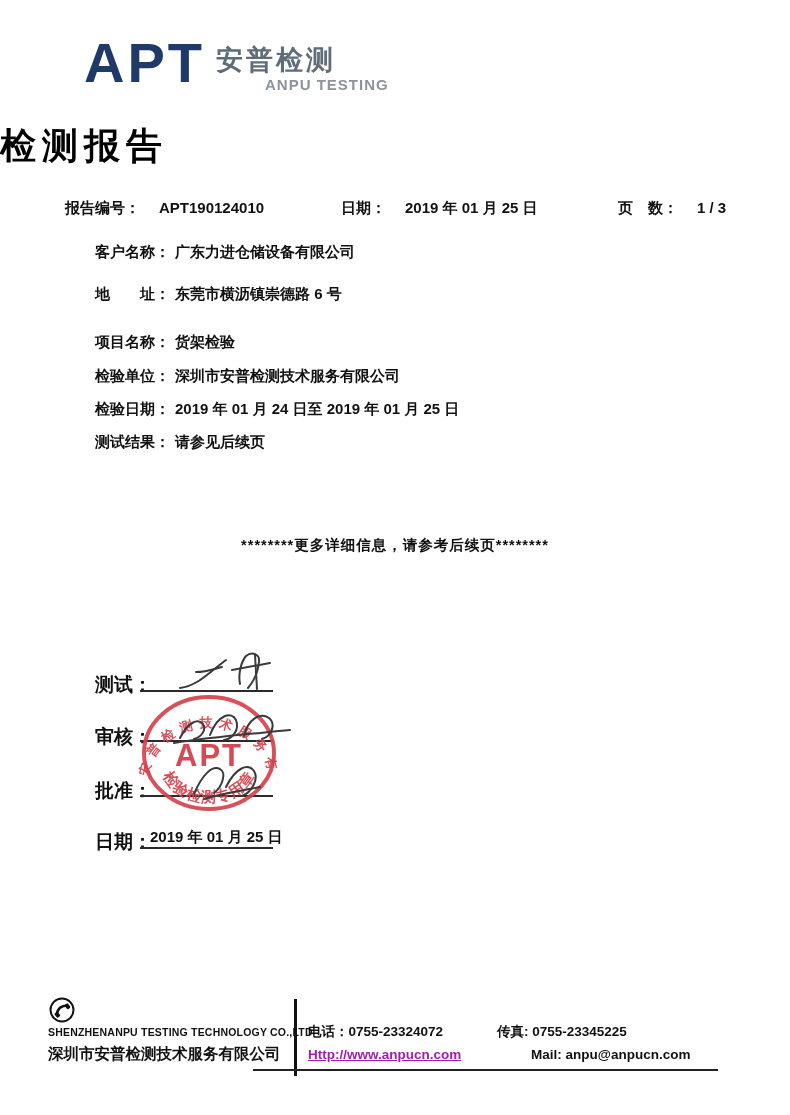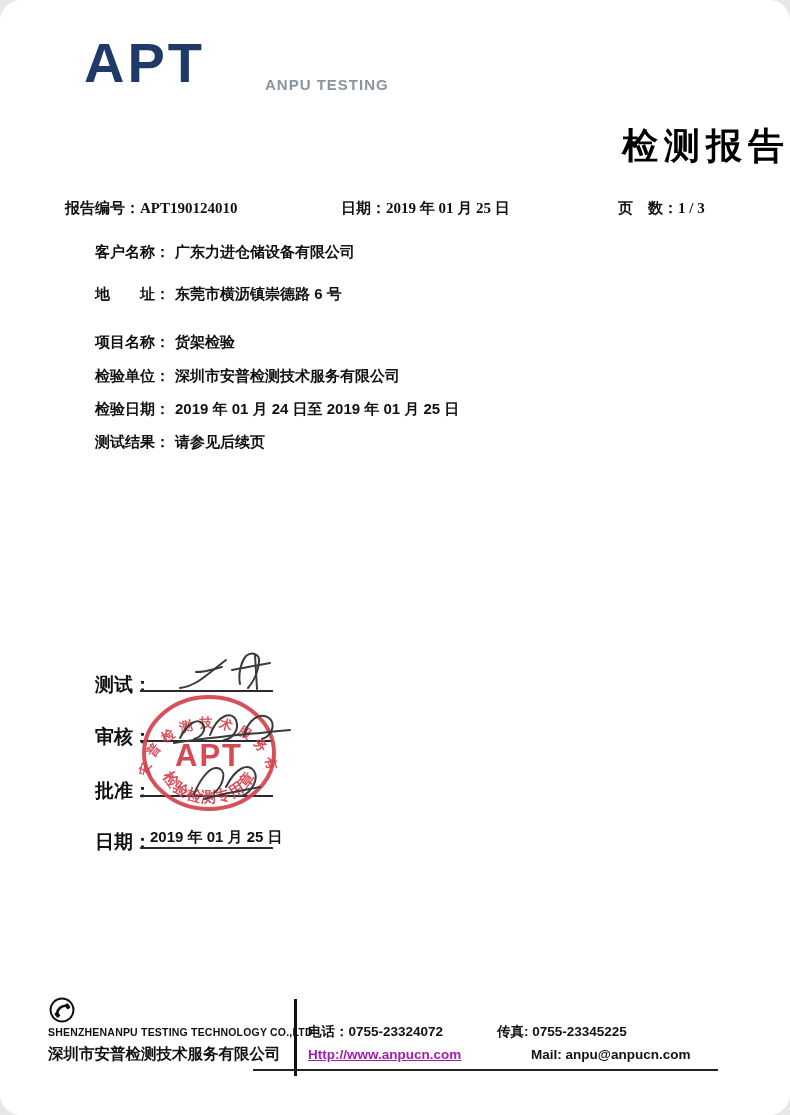--- a/index.html
+++ b/index.html
@@ -1,36 +1,36 @@
 <!DOCTYPE html>
 <html><head>
 <meta charset="utf-8">
 <style>
   * { margin:0; padding:0; box-sizing:border-box; }
   html,body { background:#e8e8e8; }
   .page {
     position:relative; width:790px; height:1115px; margin:0 auto;
     background:#ffffff; overflow:hidden;
-    font-family:"Liberation Sans", sans-serif; color:#111;border-radius:21px;
+    font-family:"Liberation Sans", sans-serif; color:#111;
   }
   .abs { position:absolute; }
 
   
   .logo-apt { left:84px; top:30px; font-size:56px; font-weight:800;
     color:#1f3a68; letter-spacing:3px; transform:scaleY(.98); }
   .logo-cn { left:216px; top:42px; font-size:27px; font-weight:600; color:#5f6d7a; letter-spacing:3px; }
   .logo-en { left:217px; top:76px; font-size:15px; font-weight:700; color:#8b939b; letter-spacing:1px;margin-left:48px; }
 
   
-  .title { left:0; top:122px; width:790px; text-align:right;
+  .title { left:0; top:122px; width:790px; text-align:left;
     font-size:36px; font-weight:700; color:#000; letter-spacing:6px; }
 
   
   .meta { font-size:15px; font-weight:700; white-space:nowrap; }
-  .meta .v { margin-left:0;font-family:Liberation Serif, serif; }
+  .meta .v { margin-left:19px; }
 
   
   .lbl { position:absolute; left:95px; font-size:15px; font-weight:700; white-space:nowrap; }
   .val { position:absolute; left:175px; font-size:15px; font-weight:700; white-space:nowrap; }
 
   .note { left:0; top:536px; width:790px; text-align:center;
     font-size:14.5px; font-weight:700; letter-spacing:1px; }
 
   
   .sig-lbl { position:absolute; left:95px; font-size:19px; font-weight:700; }
@@ -54,20 +54,21 @@
   .f-mail { left:497px; top:1047px; font-size:13.5px;padding-left:34px; }
   .f-line { left:253px; top:1069px; width:465px; height:0; border-top:2px solid #222; }
   .phone-icon { left:48px; top:996px; width:28px; height:28px; }
 </style>
 </head>
 <body>
 
 <div class="page">
 
   <div class="abs logo-apt">APT</div>
+  <div class="abs logo-cn">安普检测</div>
   <div class="abs logo-en">ANPU TESTING</div>
 
   <div class="abs title">检测报告</div>
 
   <div class="abs meta" style="left:65px; top:199px;">
     <span>报告编号：</span><span class="v">APT190124010</span>
   </div>
   <div class="abs meta" style="left:341px; top:199px;">
     <span>日期：</span><span class="v">2019 年 01 月 25 日</span>
   </div>
@@ -93,20 +94,21 @@
   </div>
   <div>
     <span class="lbl" style="top:400px">检验日期：</span>
     <span class="val" style="top:400px">2019 年 01 月 24 日至 2019 年 01 月 25 日</span>
   </div>
   <div>
     <span class="lbl" style="top:433px">测试结果：</span>
     <span class="val" style="top:433px">请参见后续页</span>
   </div>
 
+  <div class="abs note">********更多详细信息，请参考后续页********</div>
 
   <span class="sig-lbl" style="top:672px">测试：</span>
   <div class="sig-line" style="top:690px"></div>
 
   <span class="sig-lbl" style="top:724px">审核：</span>
   <div class="sig-line" style="top:740px"></div>
 
   <span class="sig-lbl" style="top:778px">批准：</span>
   <div class="sig-line" style="top:795px"></div>
 

